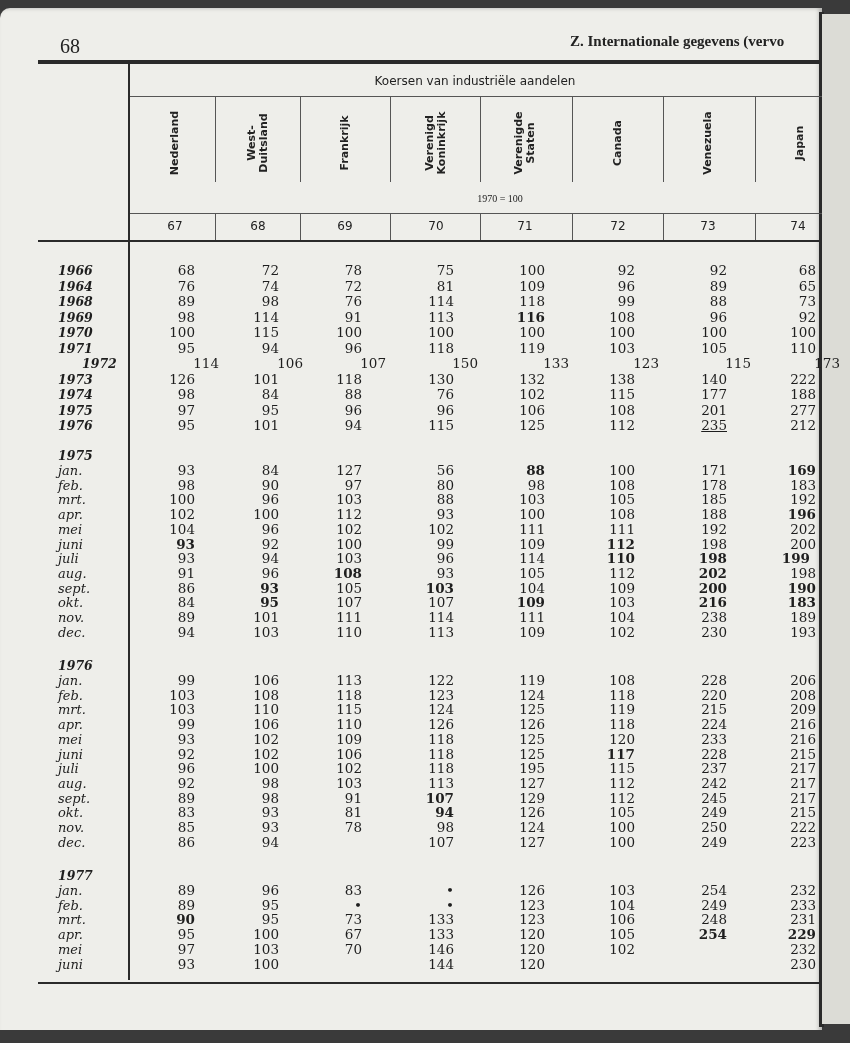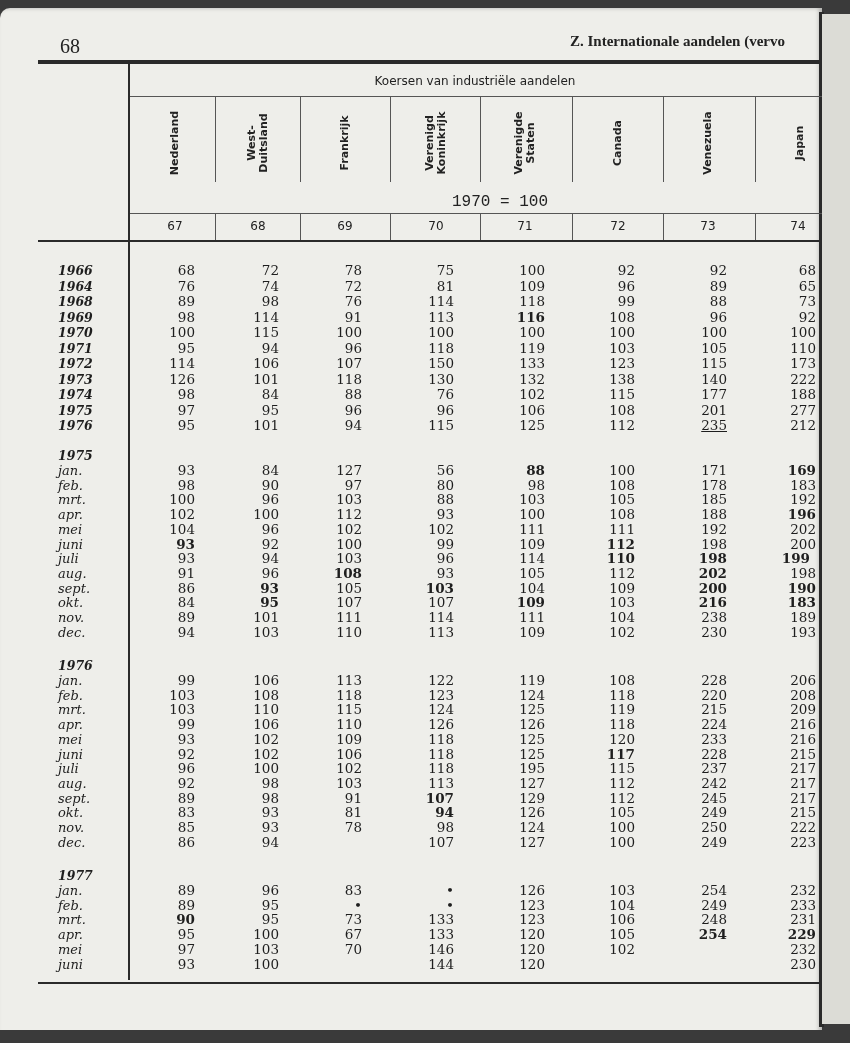--- a/index.html
+++ b/index.html
@@ -15,38 +15,38 @@
   .vline-main{position:absolute;left:128px;top:62px;width:2px;height:918px;background:#2a2a2a;}
   .hdr-title{position:absolute;left:130px;top:74px;width:690px;text-align:center;font-family:"DejaVu Sans",sans-serif;font-size:12px;color:#222;}
   .hrule-sub{position:absolute;left:130px;top:96px;width:692px;height:1px;background:#555;}
   .hrule-num{position:absolute;left:130px;top:213px;width:692px;height:1px;background:#555;}
   .hrule-numb{position:absolute;left:130px;top:240px;width:692px;height:2px;background:#2a2a2a;}
   .hrule-numb2{position:absolute;left:38px;top:240px;width:92px;height:2px;background:#2a2a2a;}
   .sep{position:absolute;top:97px;width:1px;height:85px;background:#555;}
   .sepnum{position:absolute;top:214px;width:1px;height:26px;background:#555;}
   .colhead{position:absolute;top:98px;height:90px;width:40px;display:flex;align-items:center;justify-content:center;}
   .colhead span{display:block;transform:rotate(-90deg);white-space:pre;font-family:"DejaVu Sans",sans-serif;font-weight:bold;font-size:11px;line-height:12px;text-align:center;color:#222;}
-  .base{position:absolute;top:193px;left:430px;width:140px;text-align:center;font-family:Liberation Mono, monospace;font-size:16px;color:#222;}
+  .base{position:absolute;top:193px;left:430px;width:140px;text-align:center;font-family:Liberation Serif, serif;font-size:10px;color:#222;}
   .colnum{position:absolute;top:219px;width:40px;text-align:center;font-family:"DejaVu Sans",sans-serif;font-size:12px;color:#222;}
   .row{position:absolute;left:0;width:822px;height:15px;font-size:13.5px;line-height:15px;color:#1e1e1e;}
   .lbl{position:absolute;left:58px;width:70px;font-style:italic;font-weight:bold;font-family:"DejaVu Serif",serif;font-size:12.5px;}
   .lbl.month{font-weight:normal;font-size:13px;}
   .v{position:absolute;width:50px;text-align:right;}
   .v.b{font-weight:bold;}
 </style>
 </head>
 <body>
 
 <div class="page"></div>
 <div class="page-edge2"></div>
 <div class="page-edge"></div>
 <div class="bottom-dark"></div>
 
 <div class="pnum">68</div>
-<div class="runhead">Z. Internationale aandelen (vervo</div>
+<div class="runhead">Z. Internationale gegevens (vervo</div>
 
 <div class="rule-top"></div>
 <div class="vline-main"></div>
 <div class="hdr-title">Koersen van industriële aandelen</div>
 <div class="hrule-sub"></div>
 
 <div class="sep" style="left:215px"></div>
 <div class="sep" style="left:300px"></div>
 <div class="sep" style="left:390px"></div>
 <div class="sep" style="left:480px"></div>
@@ -163,21 +163,21 @@
       <div class="lbl">1971</div>
       <div class="v" style="left: 145px;">95</div>
       <div class="v" style="left: 229px;">94</div>
       <div class="v" style="left: 312px;">96</div>
       <div class="v" style="left: 404px;">118</div>
       <div class="v" style="left: 495px;">119</div>
       <div class="v" style="left: 585px;">103</div>
       <div class="v" style="left: 677px;">105</div>
       <div class="v" style="left: 766px;">110</div>
     </div>
-    <div class="row" style="top: 356px;">
+    <div class="row" style="top: 356px; margin-left: 24px;">
       <div class="lbl">1972</div>
       <div class="v" style="left: 145px;">114</div>
       <div class="v" style="left: 229px;">106</div>
       <div class="v" style="left: 312px;">107</div>
       <div class="v" style="left: 404px;">150</div>
       <div class="v" style="left: 495px;">133</div>
       <div class="v" style="left: 585px;">123</div>
       <div class="v" style="left: 677px;">115</div>
       <div class="v" style="left: 766px;">173</div>
     </div>

